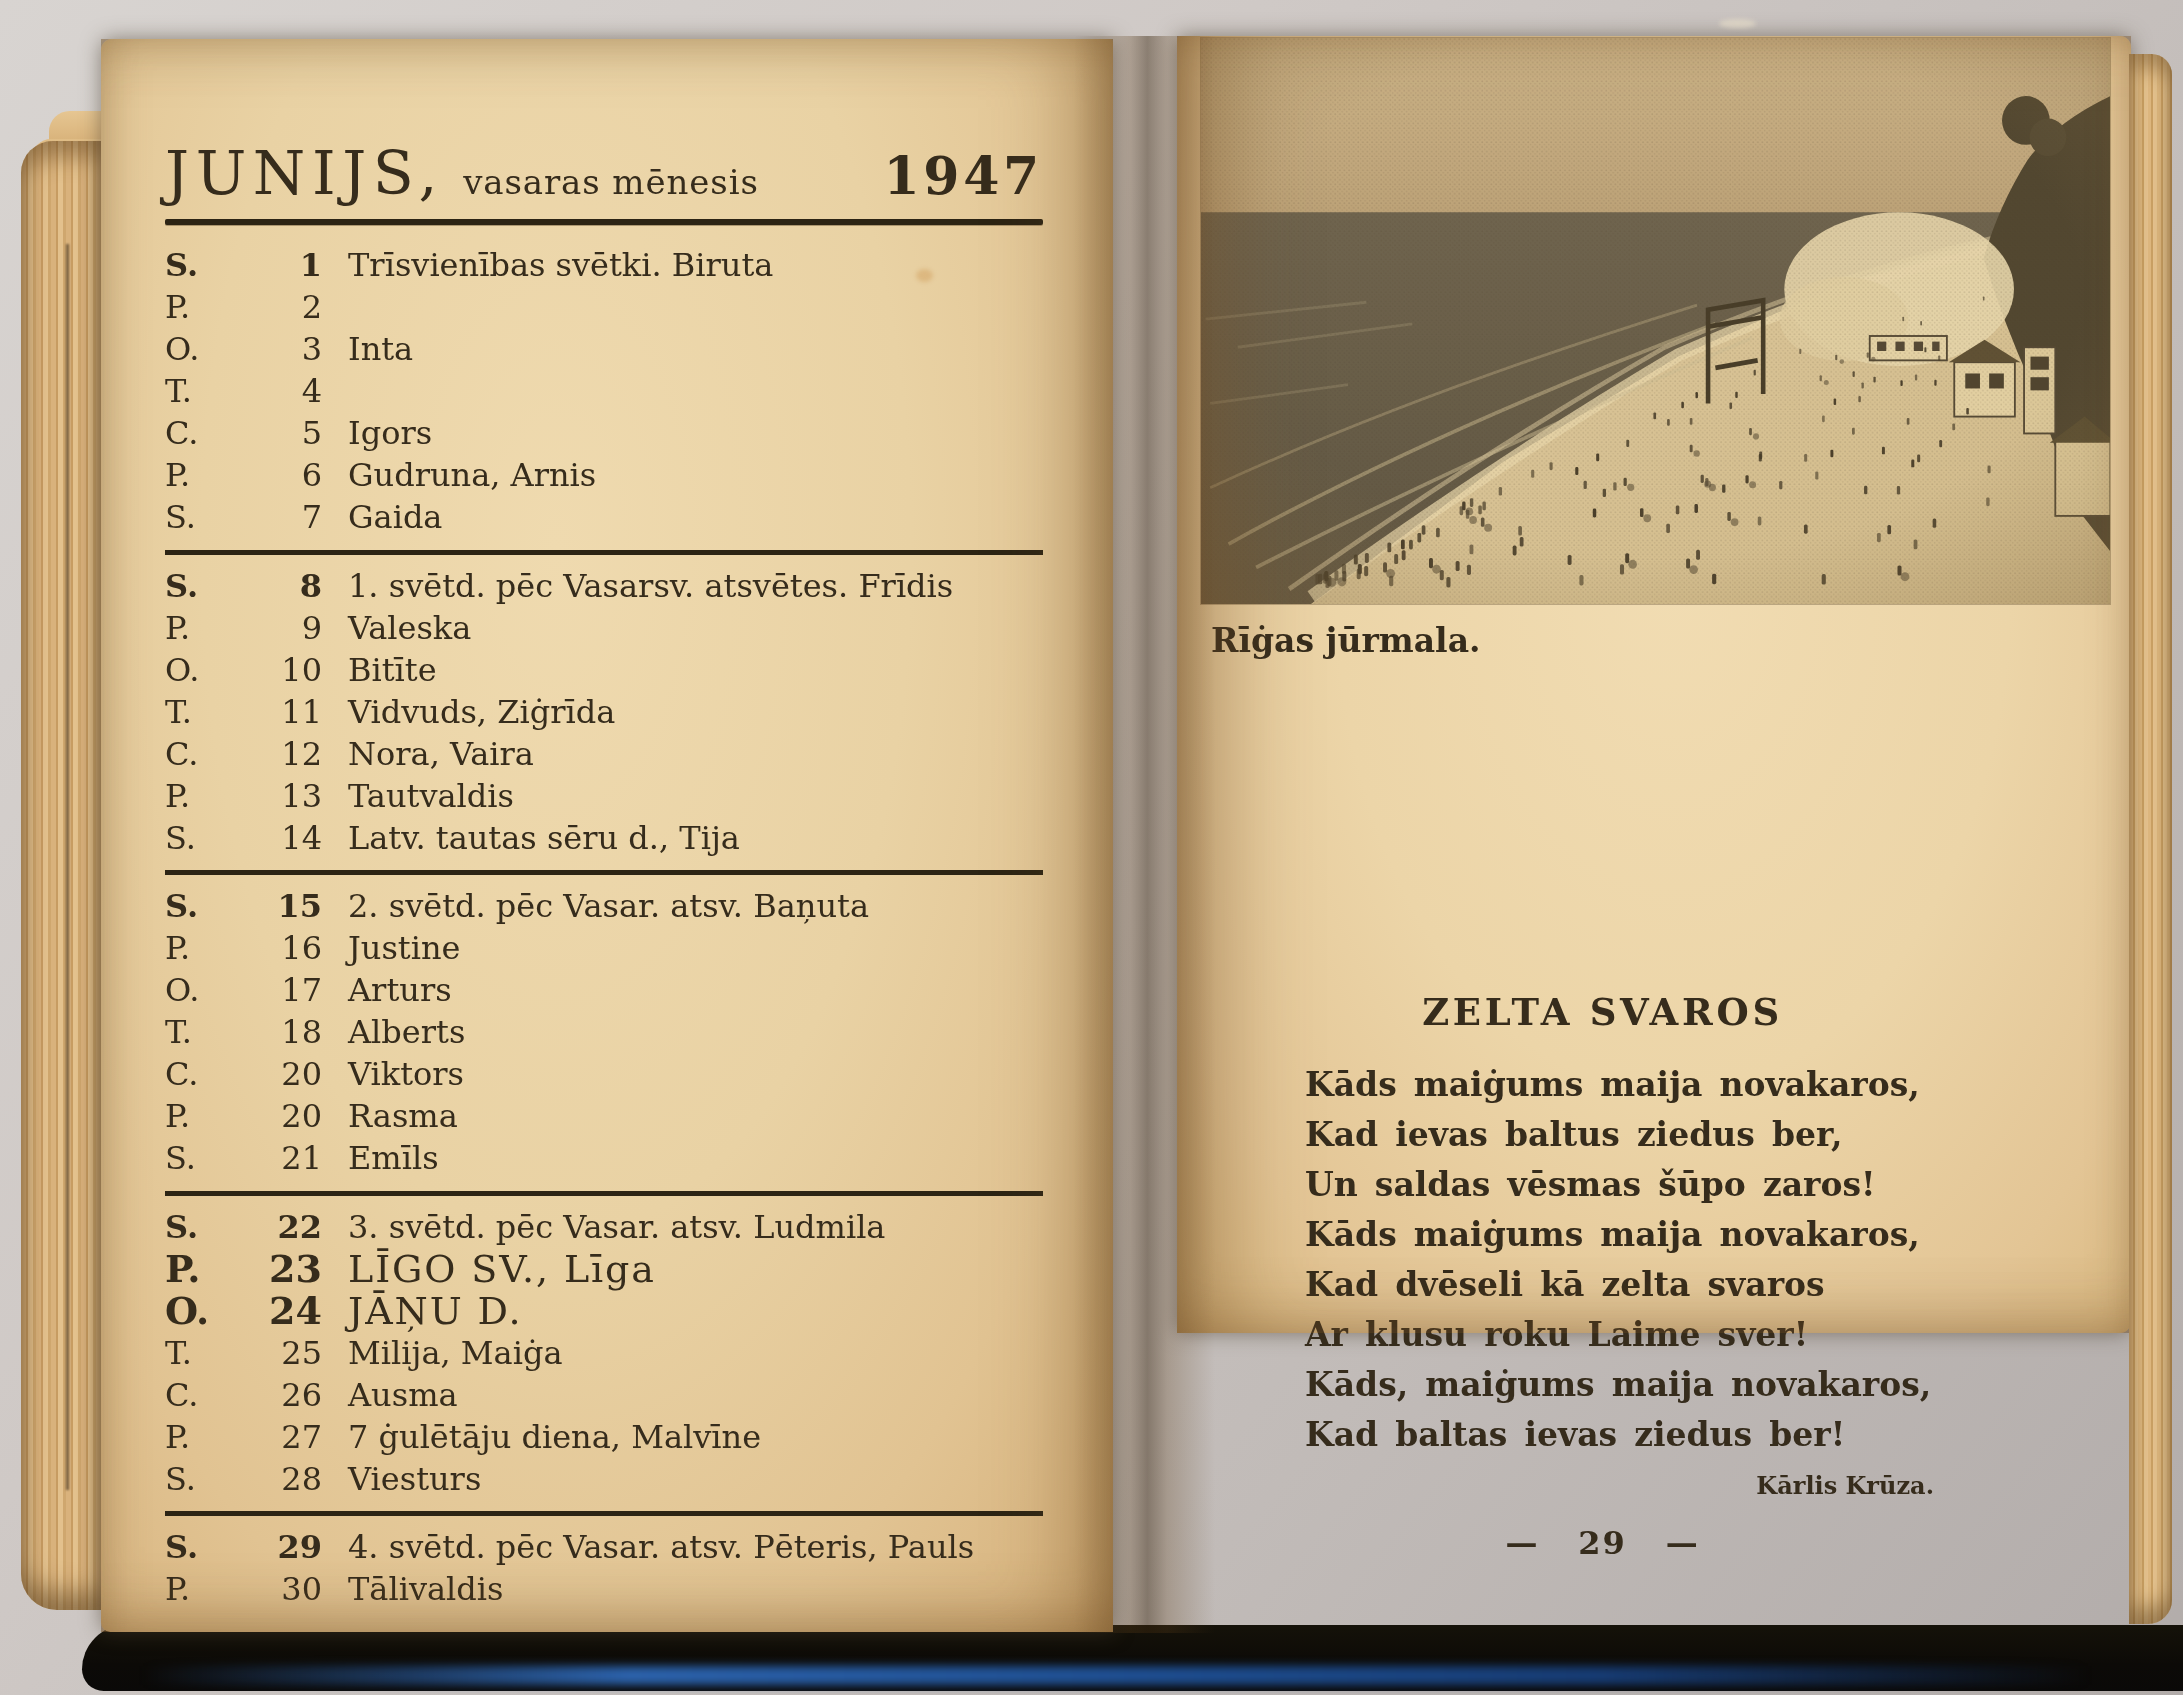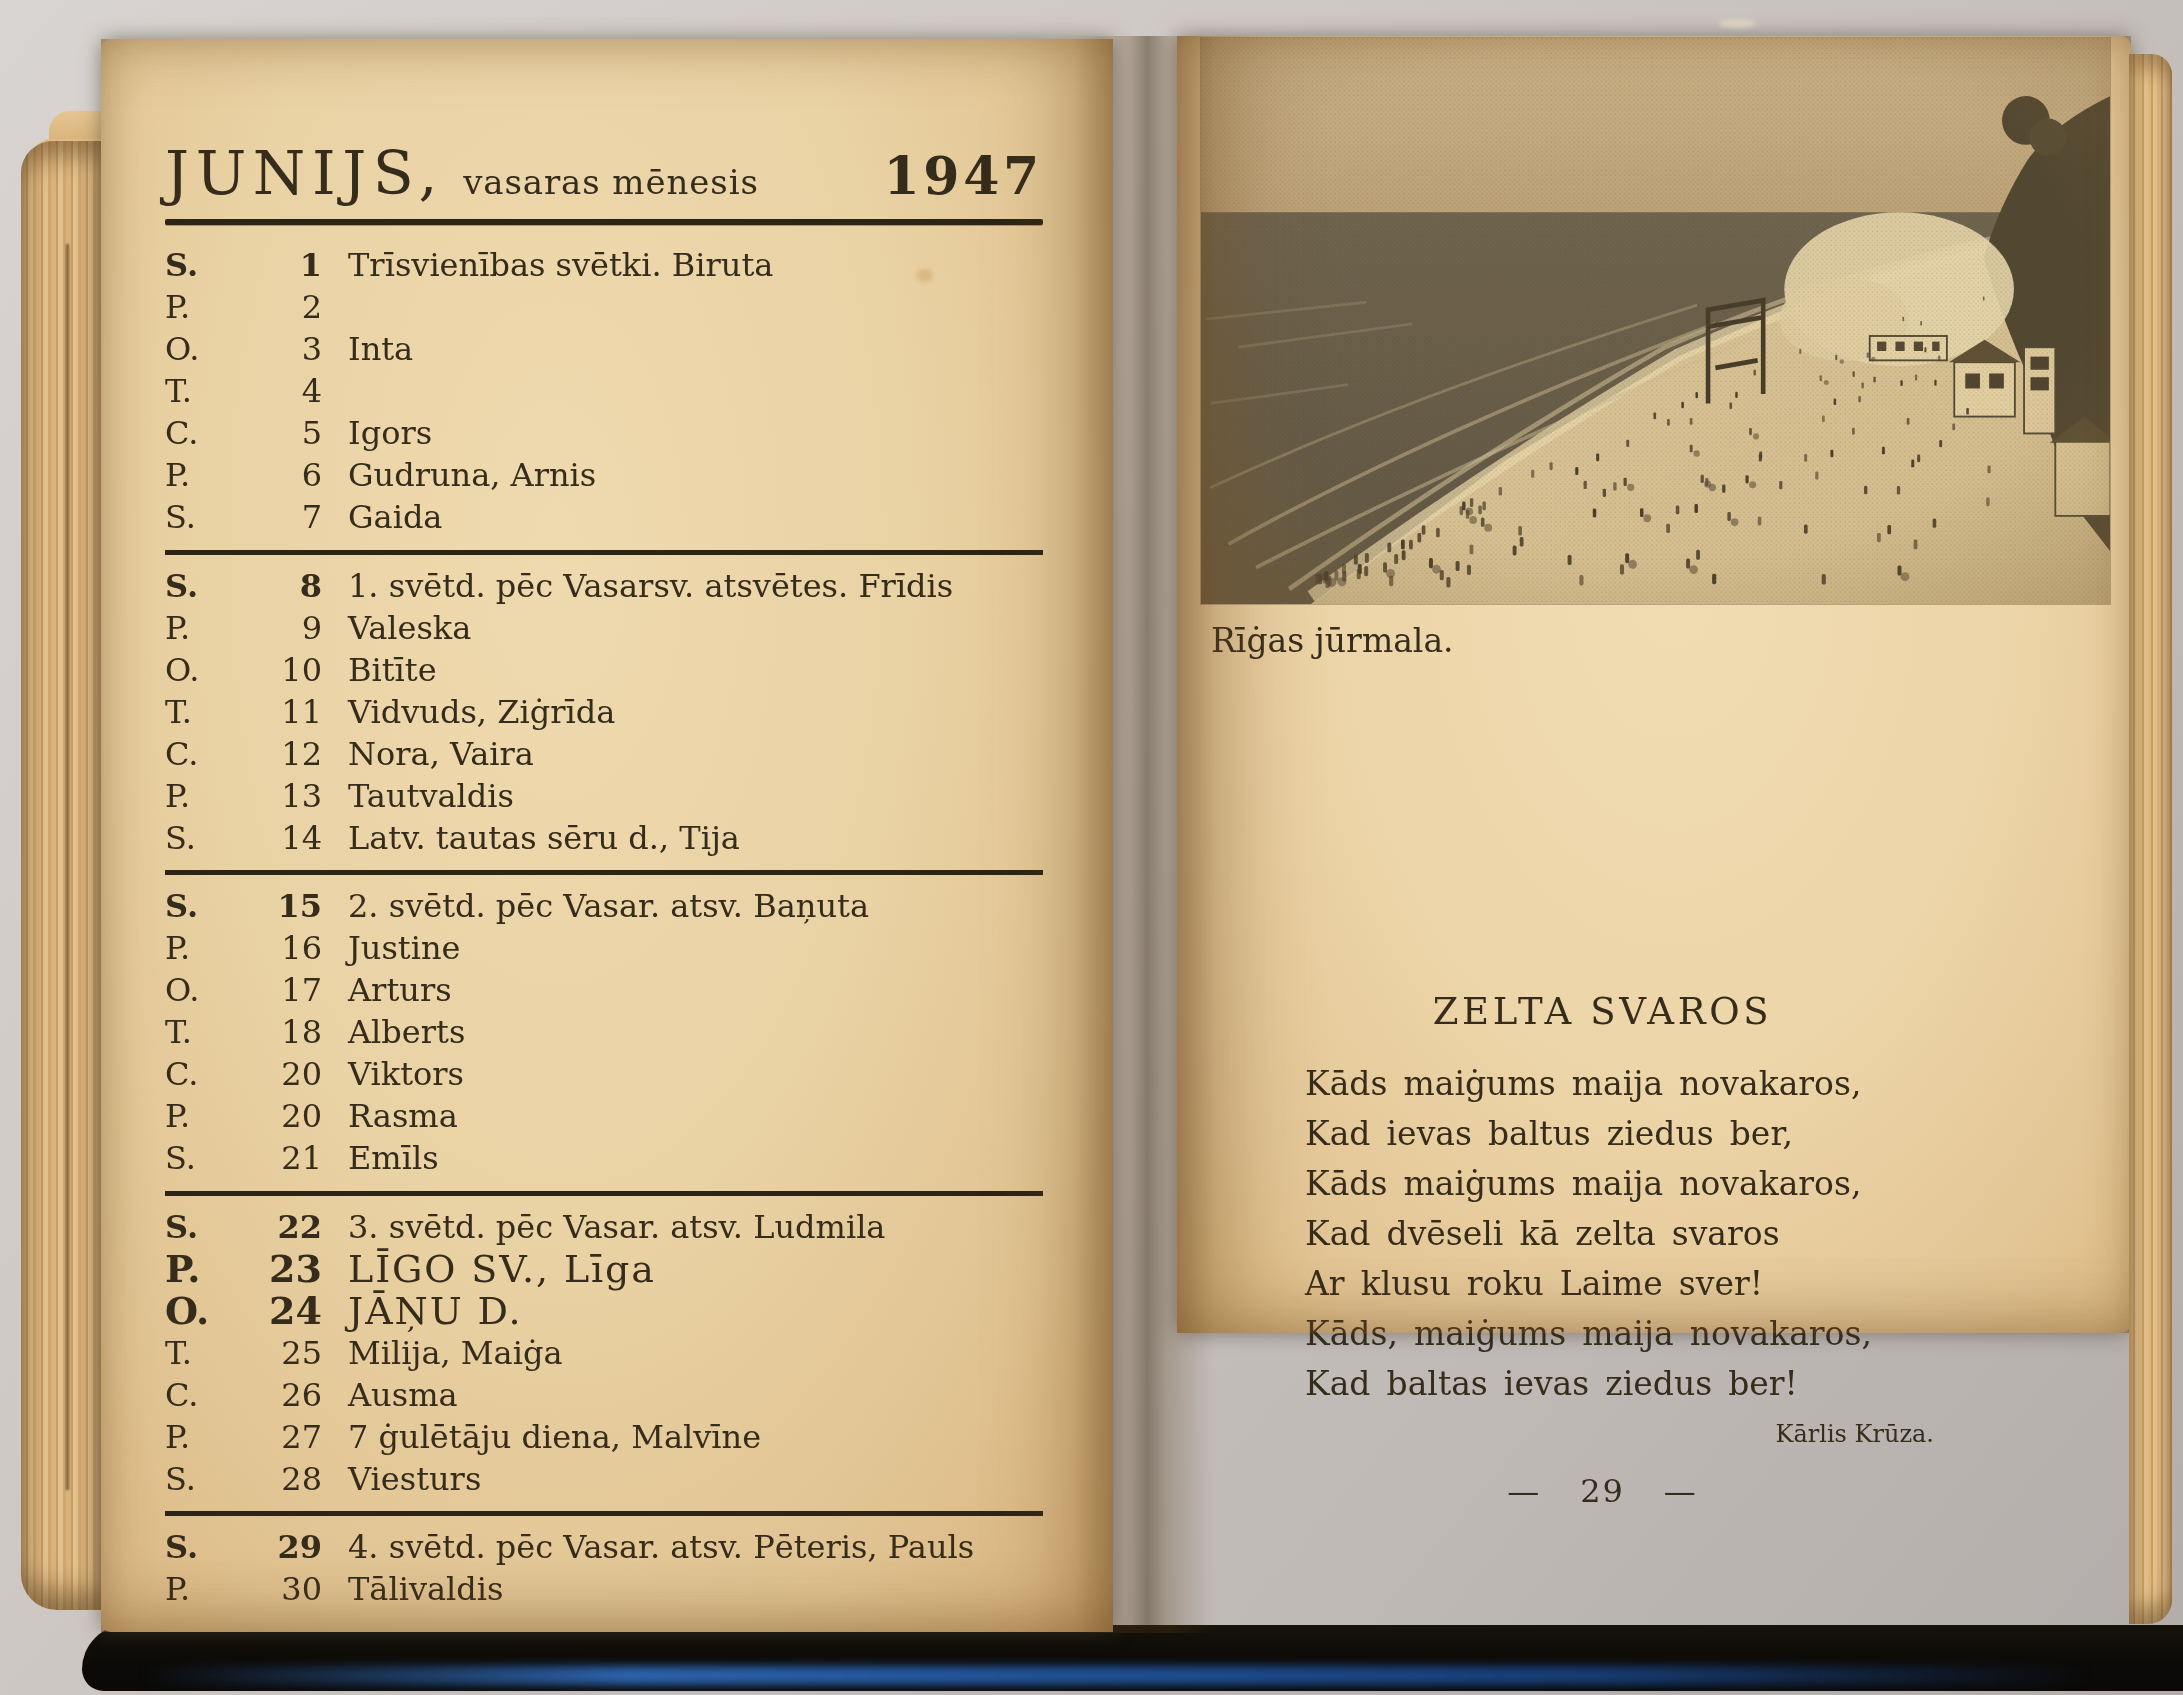--- a/index.html
+++ b/index.html
@@ -31,20 +31,21 @@
     background:radial-gradient(ellipse at 45% 32%, #efdaaf 0%, #e9d2a4 45%, #e1c392 75%, #d5b07a 100%);
   }
   .page-left::after{content:"";position:absolute;inset:0;pointer-events:none;
     box-shadow:inset -66px 0 84px -32px rgba(120,84,38,.5),
                inset 0 -41px 60px -28px rgba(120,85,40,.38),
                inset 0 32px 51px -28px rgba(130,95,50,.32),
                inset 24px 0 47px -24px rgba(130,95,50,.4);}
   .page-right{position:absolute;left:1177px;top:36px;width:954px;height:1297px;
     border-radius:3.7px 11.2px 11.2px 0;
     background:radial-gradient(ellipse at 52% 42%, #f1dcb2 0%, #ecd5a8 48%, #e3c595 80%, #d9b87f 100%);
+    font-weight:bold;
   }
   .page-right::after{content:"";position:absolute;inset:0;pointer-events:none;
     box-shadow:inset 75px 0 94px -37px rgba(115,78,36,.5),
                inset 0 -41px 60px -28px rgba(120,85,40,.32),
                inset -24px 0 43px -24px rgba(125,90,48,.38),
                inset 0 24px 37px -24px rgba(130,95,50,.25);}
   .gutter{position:absolute;left:1074px;top:36px;width:141px;height:1597px;pointer-events:none;
     background:linear-gradient(90deg,rgba(92,62,26,0) 0%,rgba(92,62,26,.30) 40%,rgba(58,38,14,.46) 52%,rgba(92,62,26,.28) 66%,rgba(92,62,26,0) 100%);}
   .stack-right{position:absolute;left:2129px;top:54px;width:43px;height:1570px;
     border-radius:0 20.6px 24px 0;
@@ -486,20 +487,21 @@
         <rect x="0" y="0" width="990" height="604" fill="#c69a5e" opacity="0.10"></rect>
       </svg>
     </div>
     <div class="photo-caption">Rīġas jūrmala.</div>
 
     <div class="poem">
       <div class="poem-title">ZELTA SVAROS</div>
       <div class="poem-lines" id="poem-lines">
           <div class="poem-line">Kāds maiġums maija novakaros,</div>
           <div class="poem-line">Kad ievas baltus ziedus ber,</div>
+          <div class="poem-line">Un saldas vēsmas šūpo zaros!</div>
           <div class="poem-line">Kāds maiġums maija novakaros,</div>
           <div class="poem-line">Kad dvēseli kā zelta svaros</div>
           <div class="poem-line">Ar klusu roku Laime sver!</div>
           <div class="poem-line">Kāds, maiġums maija novakaros,</div>
           <div class="poem-line">Kad baltas ievas ziedus ber!</div>
         </div>
       <div class="poem-author">Kārlis Krūza.</div>
       <div class="page-num">
         <span>—</span>
         <span>29</span>

